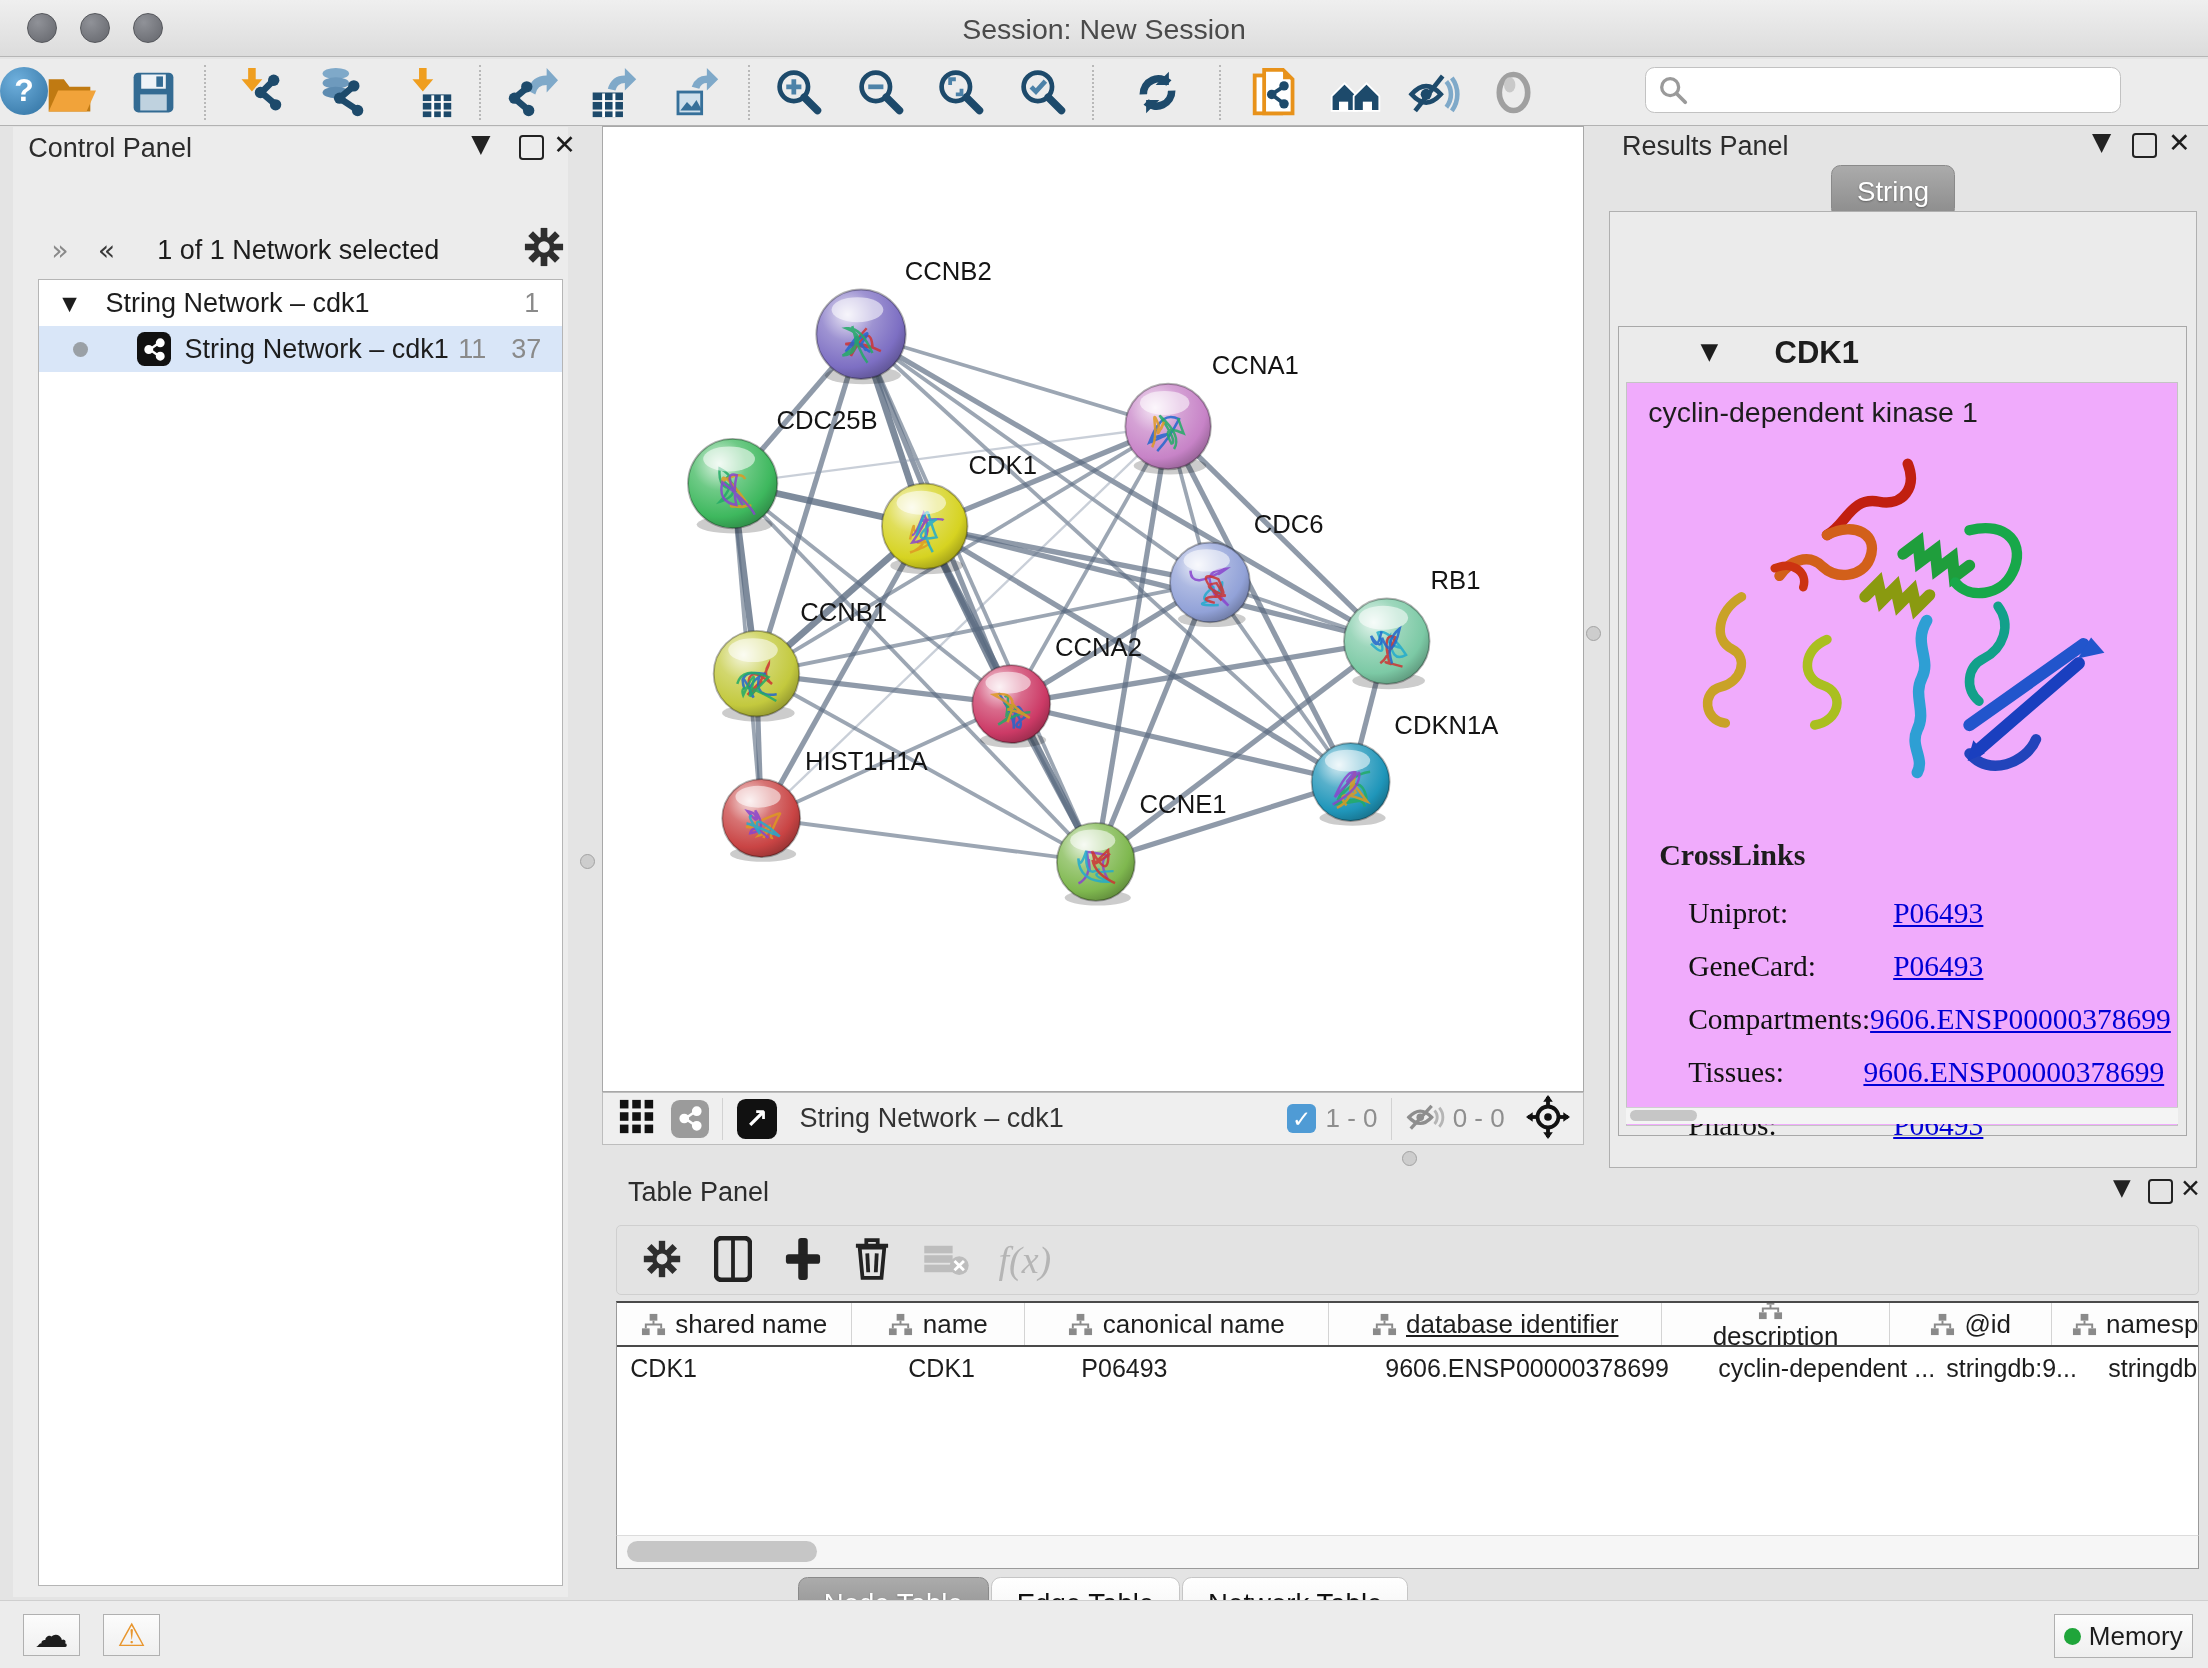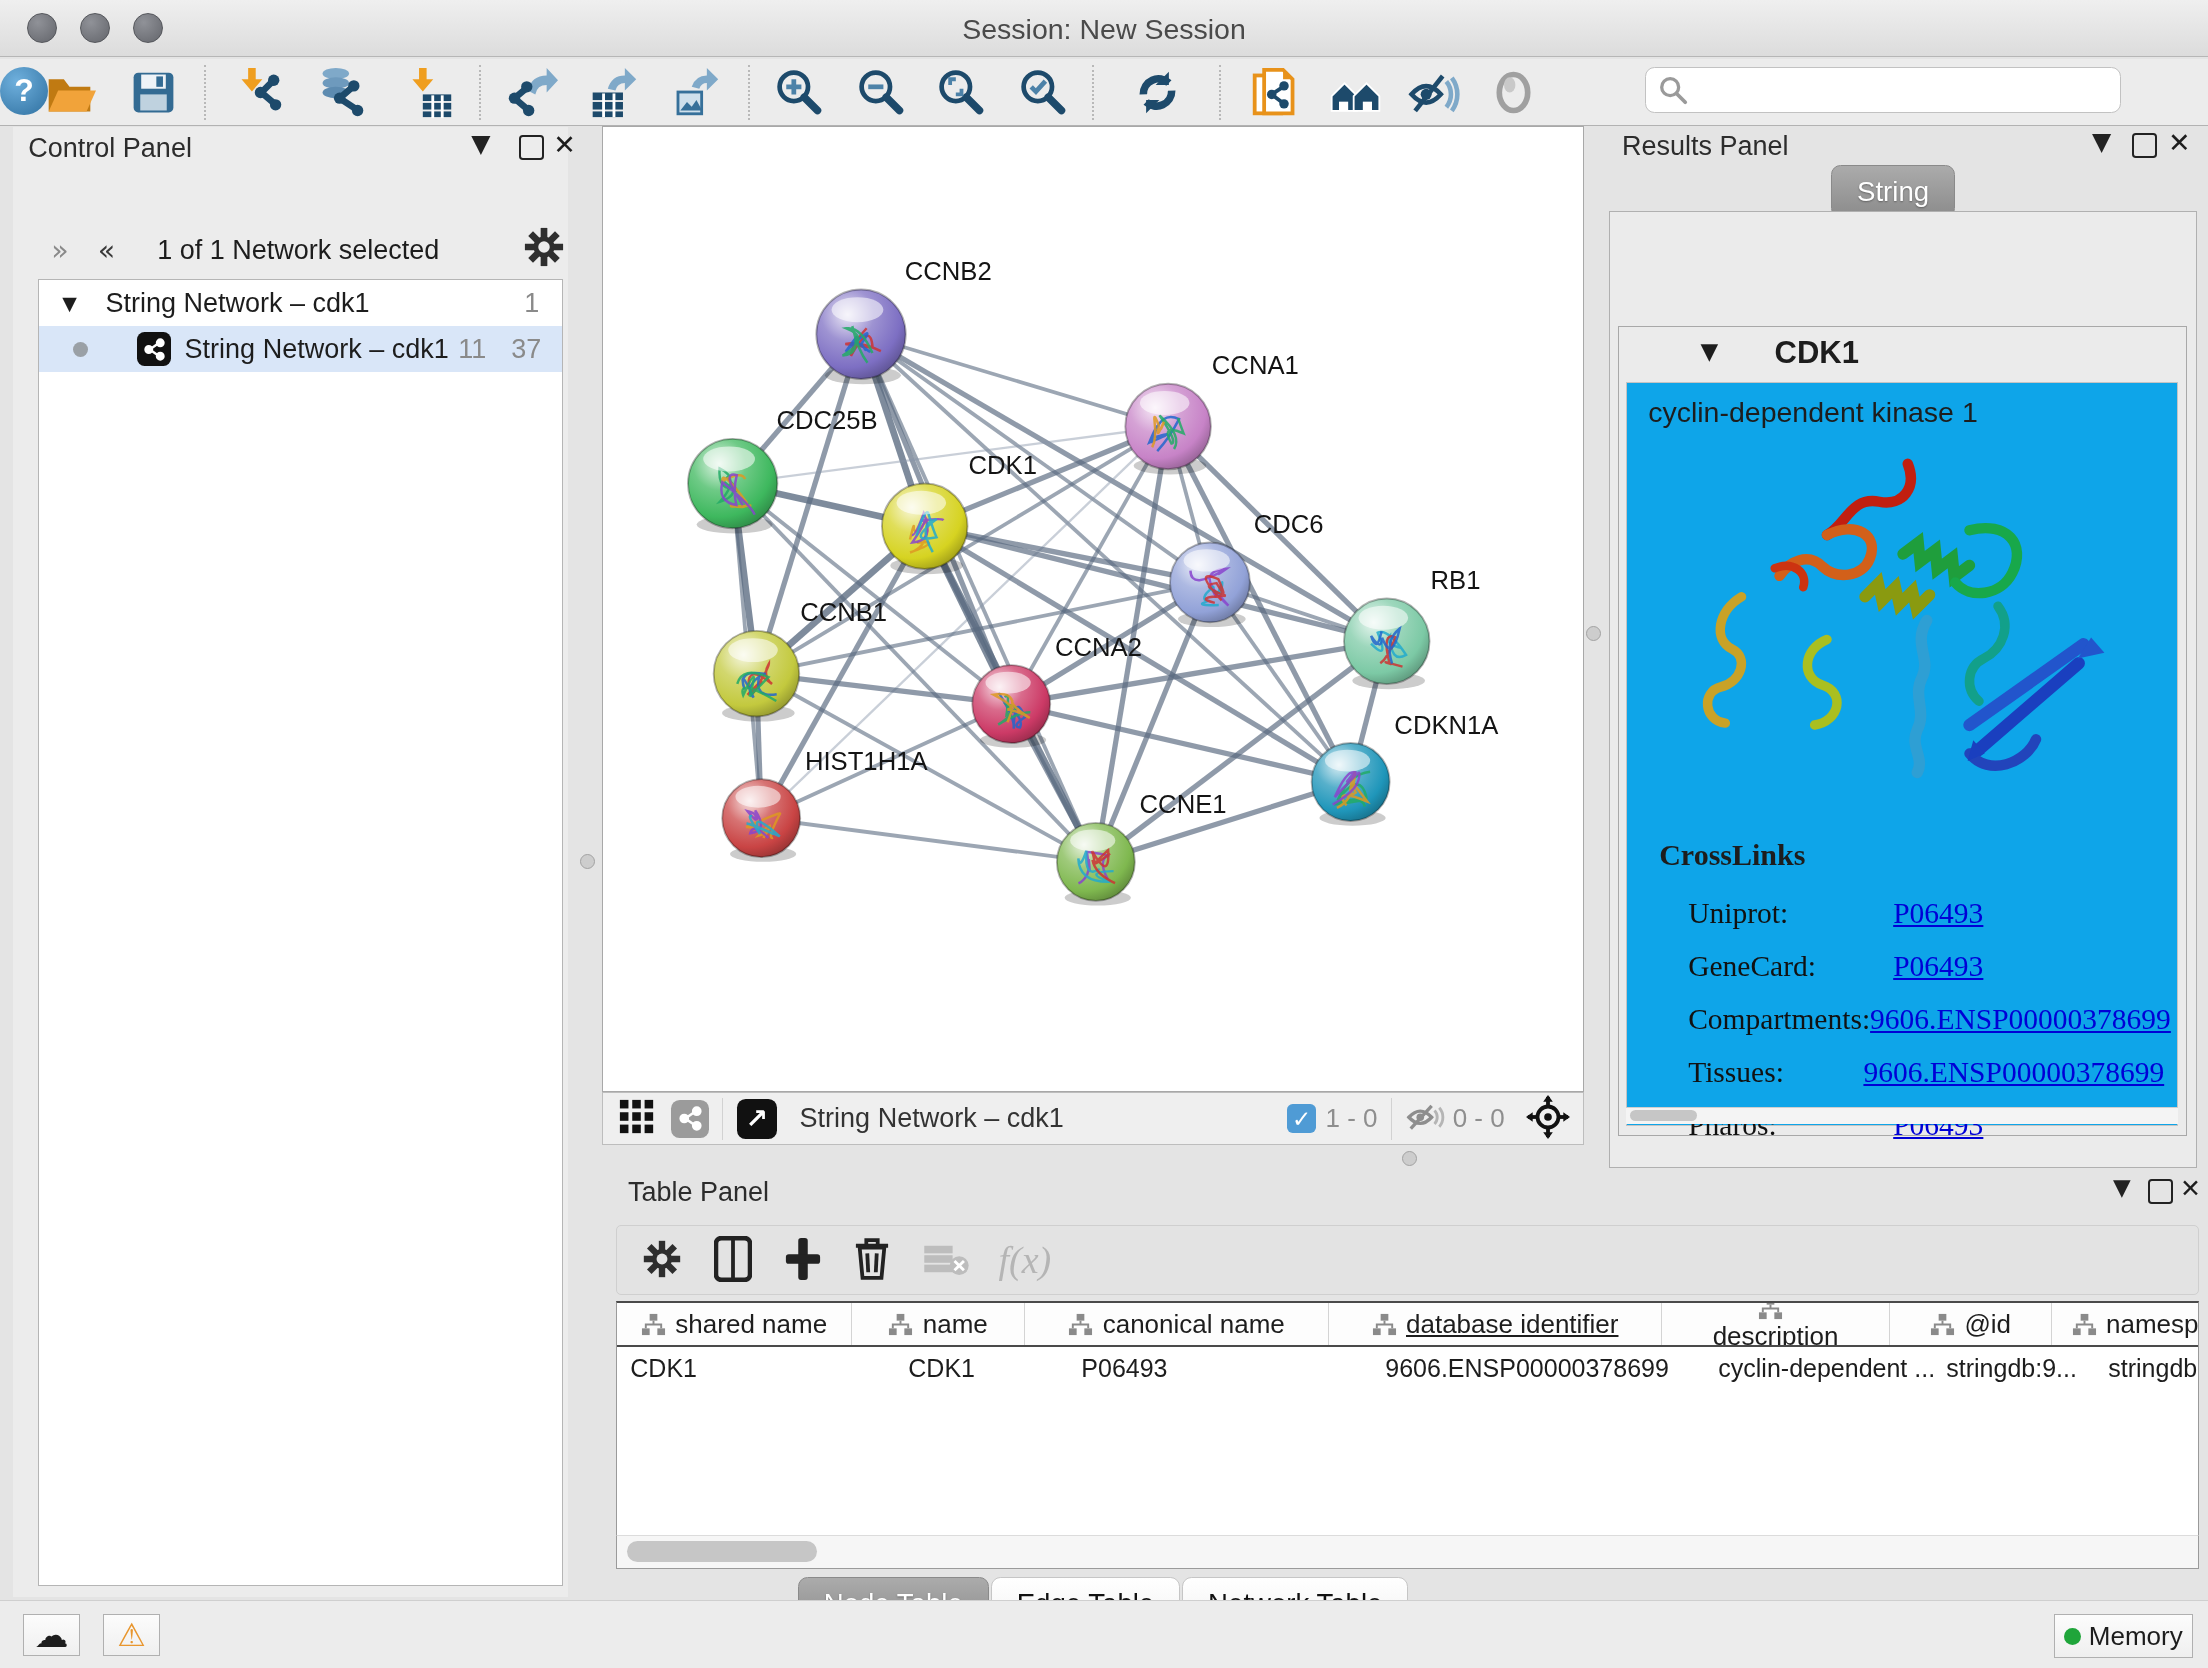--- a/index.html
+++ b/index.html
@@ -591,21 +591,21 @@
   <div class="abs panel-title" style="left:15px;top:3.8px">Results Panel</div>
   <div class="abs glyph" style="left:485px;top:0;font-size:25px;color:#222">▼</div>
   <div class="abs sq-btn" style="left:525px;top:5.7px"></div>
   <div class="abs glyph" style="left:561px;top:0;font-size:27px;font-weight:bold">✕</div>
   <div class="abs tab active" style="left:224px;top:38px">String</div>
 </div>
 <div id="results-outer" class="abs">
   <div class="rbox abs" style="left:7.6px;top:114px;width:569px;height:810px">
     <div class="abs glyph" style="left:82px;top:11.4px;font-size:23px">▼</div>
     <div class="abs" style="left:156px;top:7.6px;font-size:31px;font-weight:bold">CDK1</div>
-    <div class="abs" style="left:7.6px;top:55px;width:552px;height:744px;background:#0ea5e9;border:1px solid #c4c4c4">
+    <div class="abs" style="left:7.6px;top:55px;width:552px;height:744px;background:#f0abfc;border:1px solid #c4c4c4">
       <div class="abs" style="left:21px;top:13.3px;font-size:28.5px">cyclin-dependent kinase 1</div>
       <svg class="abs" style="left:57px;top:57px" width="438px" height="380px" viewBox="0 0 460 400">
         <g fill="none" stroke-linecap="round">
           <path d="M235 25 c10 25 -5 45 -30 40 c-30 -6 -35 25 -55 35" stroke="#c11f10" stroke-width="11"></path>
           <path d="M150 100 c30 -15 55 0 45 25 c-8 20 -35 22 -50 8 c-15 -15 -35 -5 -45 10" stroke="#d2601a" stroke-width="11"></path>
           <path d="M95 135 c20 -8 35 5 30 20" stroke="#cc3311" stroke-width="9"></path>
           <path d="M60 165 c-25 15 -30 45 -10 55 c18 9 10 35 -12 40 c-20 5 -18 35 5 38" stroke="#c9a227" stroke-width="10"></path>
           <path d="M150 210 c-25 10 -28 40 -5 48 c25 8 18 38 -8 42" stroke="#aabf20" stroke-width="10"></path>
           <path d="M190 165 l14 -14 4 18 14 -14 4 18 14 -14 4 18 14 -14" stroke="#8a9a10" stroke-width="12"></path>
           <path d="M230 120 l16 -12 2 20 16 -12 2 20 16 -12 2 20 16 -12" stroke="#1f9e3c" stroke-width="12"></path>

